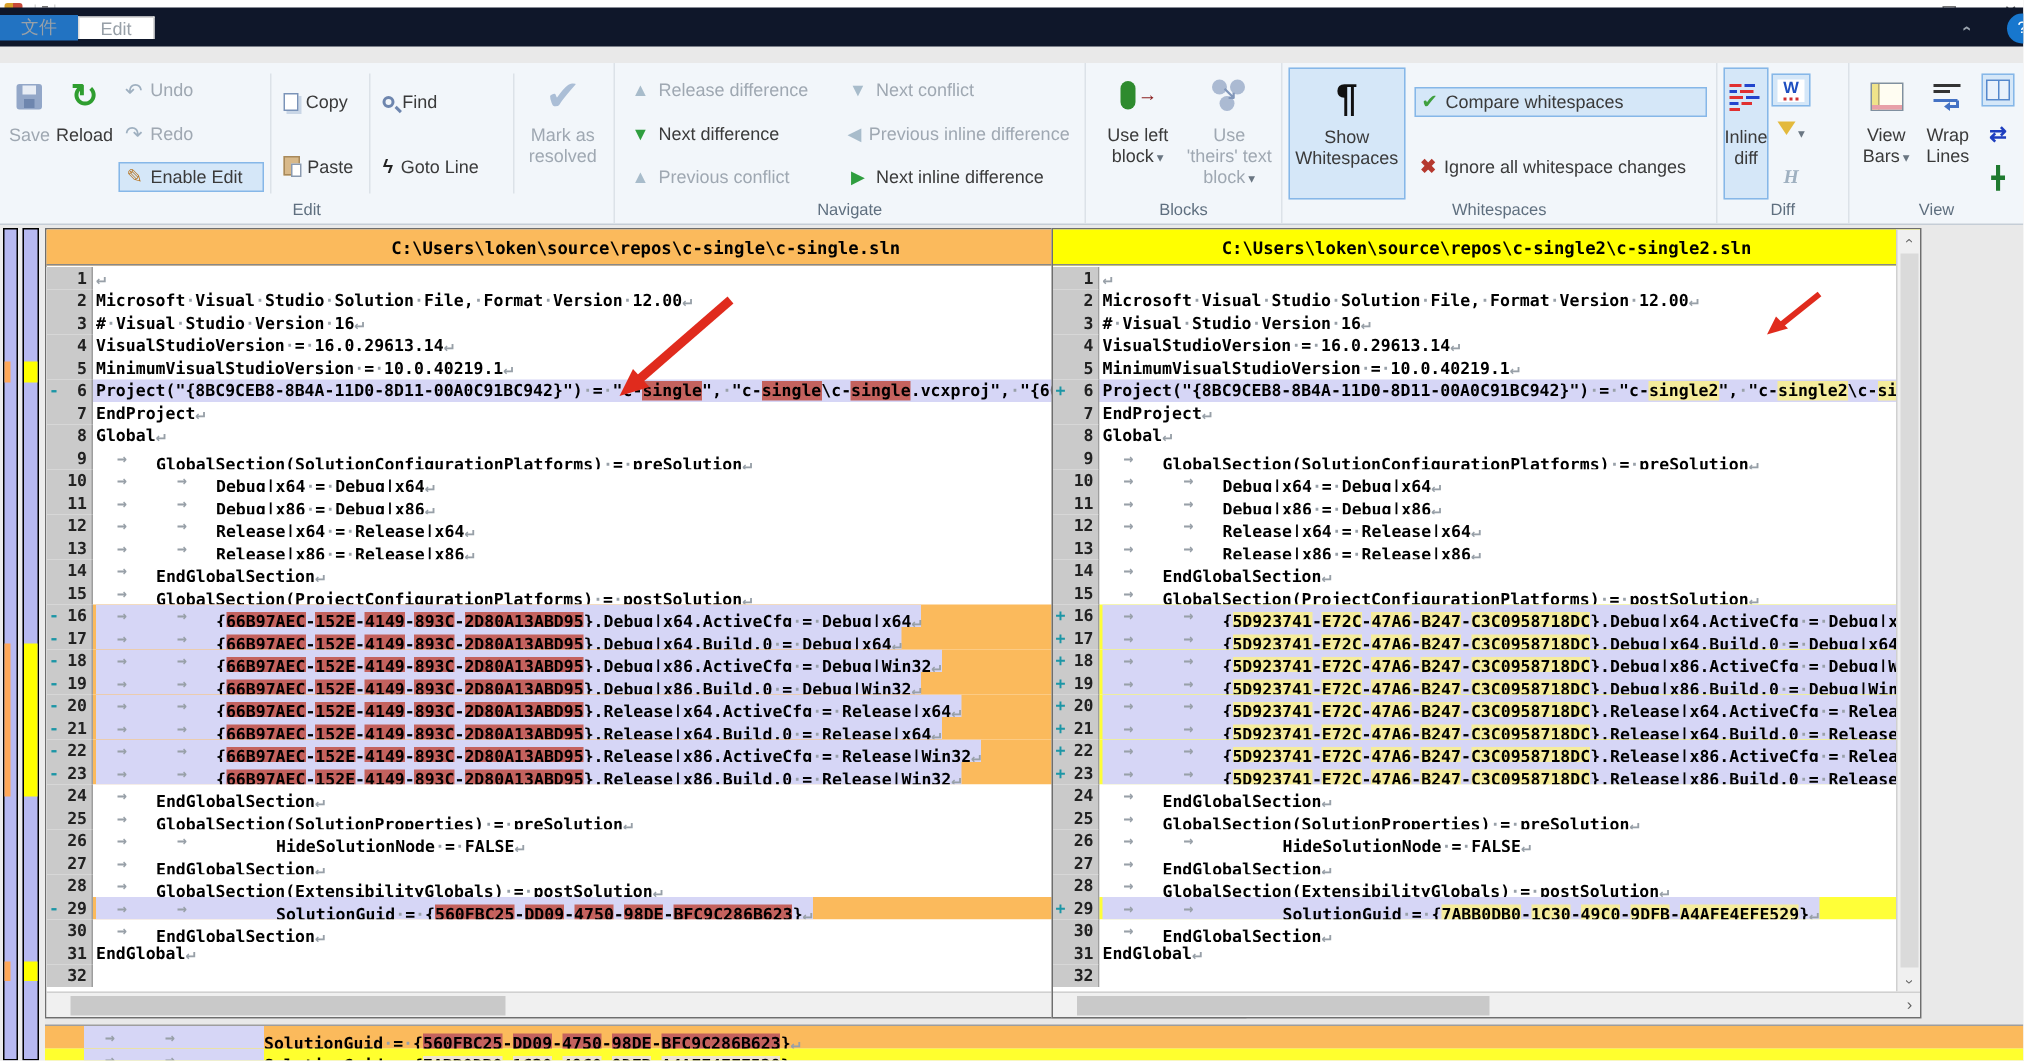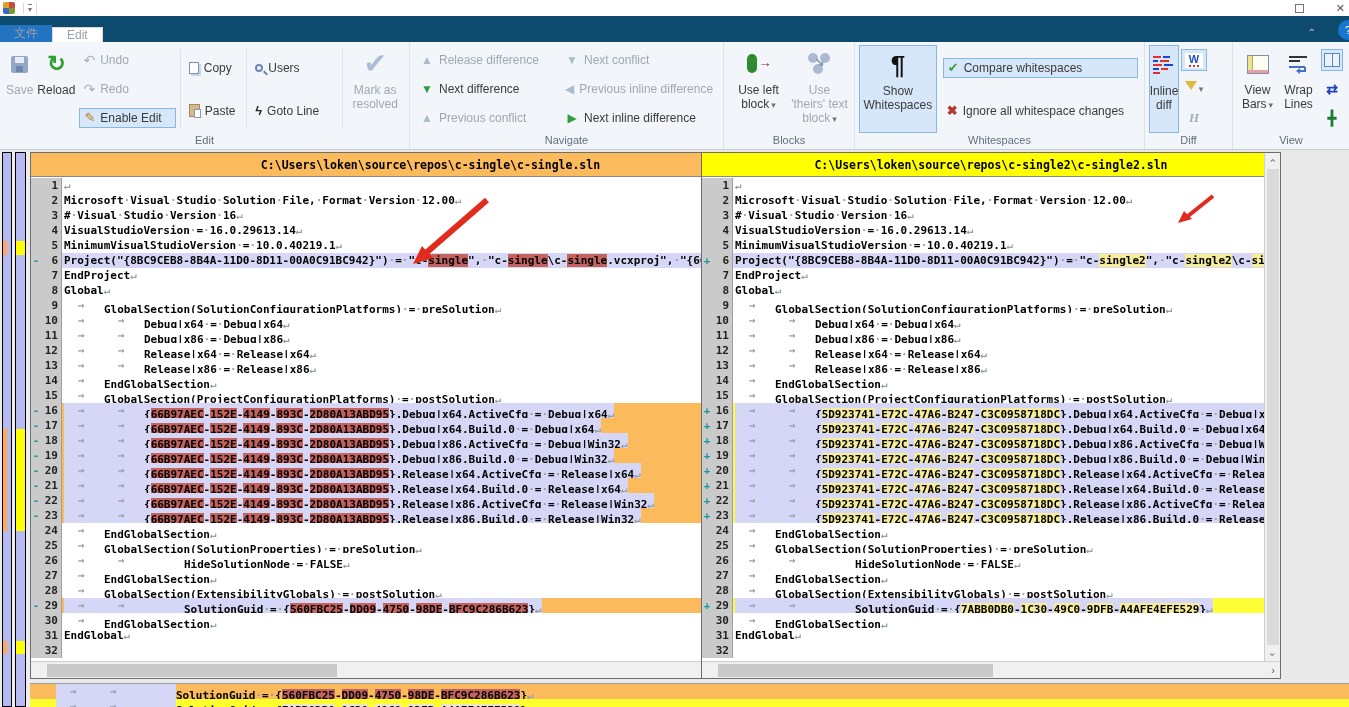--- a/index.html
+++ b/index.html
@@ -18,22 +18,22 @@
   .appicon{width:12px;height:12px;margin:1px 4px 1px 3px;border-radius:2px;
     background:conic-gradient(#C84A3A 0 25%,#7A9A2E 0 50%,#3A6AC0 0 75%,#D8A02A 0)}
   .tsep{width:1px;height:11px;background:#D8D8D8;margin:0 4px}
   .qa-caret{font-size:8px;color:#777;border-top:1px solid #777;line-height:7px;padding-top:1px}
   .title-text{margin-left:6px;white-space:nowrap;overflow:hidden}
   .winbtns{margin-left:auto;display:flex;align-items:center;gap:32px;padding-right:4px}
   .restore{width:9px;height:9px;border:1px solid #777}
   .closex{color:#555;font-size:11px;line-height:11px}
 
   
-  .tabrow{position:absolute;top:16px;left:0;width:100%;height:26px;background:#0c4a6e;
-    display:flex;align-items:flex-end;font-size:12px;z-index:5}
+  .tabrow{position:absolute;top:5px;left:0;width:100%;height:26px;background:#0f172a;
+    display:flex;align-items:center;font-size:12px;z-index:5}
   .tab{display:flex;align-items:center;justify-content:center;padding:0 14px}
   .tab-file{background:#2273C2;color:#fff;min-width:48px}
   .tab-edit{background:#fff;color:#222;border:1px solid #D9D9D9;border-bottom:none}
   .ribbon-collapse{position:absolute;right:36px;top:8px;color:#9AA4AE;font-size:11px;
     transform:rotate(-90deg);font-weight:bold}
   .helpcircle{position:absolute;right:-9px;top:4px;width:20px;height:20px;border-radius:50%;
     background:#1777CE;color:#fff;font-size:11px;display:flex;align-items:center;justify-content:center}
 
   
   .ribbon{position:absolute;top:42px;left:0;width:100%;height:108px;background:#F2F6FA;
@@ -220,21 +220,21 @@
             <span class="ic-paste">
                 <i></i>
               </span>
             <span>Paste</span>
             </div>
         </div>
         <div class="vsep"></div>
         <div class="rcol" style="width:98px">
           <div class="smallbtn">
             <span class="ic-mag"></span>
-            <span>Users</span>
+            <span>Find</span>
             </div>
           <div class="smallbtn">
             <span class="ic-goto">ϟ</span>
             <span>Goto Line</span>
             </div>
         </div>
         <div class="vsep"></div>
         <div class="bigbtn dis" style="width:64px">
           <div class="bicon">
               <span class="ic-resolved">✔</span>

